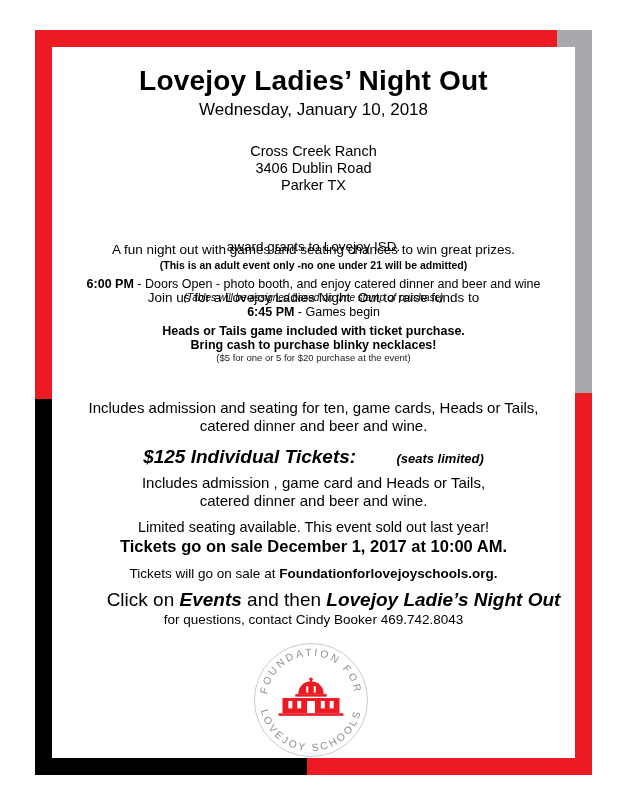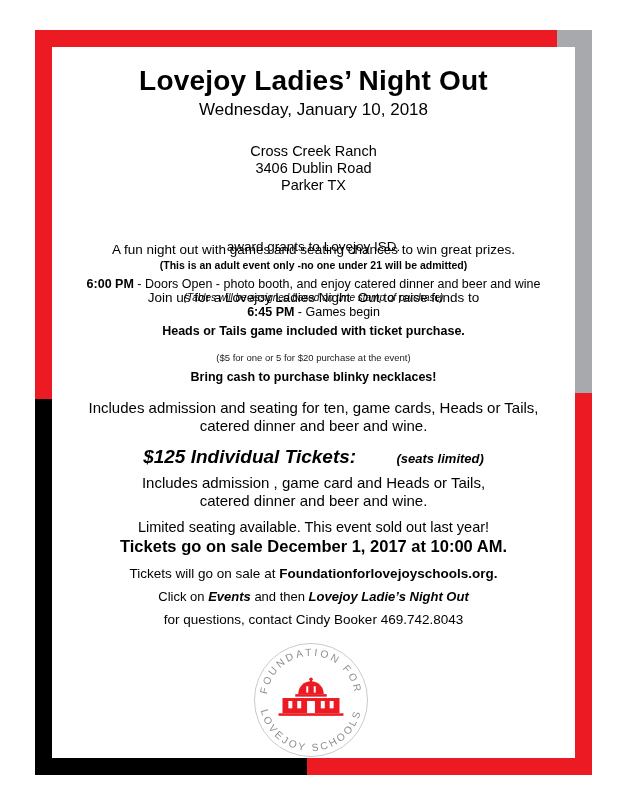--- a/index.html
+++ b/index.html
@@ -31,30 +31,30 @@
   .b-title{top:64px;font-size:28px;font-weight:700;letter-spacing:.2px;}
   .b-date{top:100px;font-size:17px;}
   .b-venue{top:143px;font-size:14.5px;line-height:17px;}
   .b-intro{top:204px;font-size:13.5px;line-height:17px;white-space:pre-wrap;}
   .b-fun{top:242px;font-size:13.5px;}
   .b-adult{top:259px;font-size:10.5px;font-weight:700;}
   .b-doors{top:277px;font-size:12.5px;}
   .b-tablesnote{top:292px;font-size:10px;font-style:italic;}
   .b-games{top:305px;font-size:12.5px;}
   .b-ht1{top:324px;font-size:12.5px;font-weight:700;}
-  .b-ht2{top:338px;font-size:12.5px;font-weight:700;margin-top:32px;}
+  .b-ht2{top:338px;font-size:12.5px;font-weight:700;}
   .b-htnote{top:352px;font-size:9.5px;color:#222;}
   .b-offer1h{top:369px;font-size:21px;font-weight:700;font-style:italic;}
   .b-offer1d{top:399px;font-size:15px;line-height:18px;}
   .b-offer2h{top:446px;font-size:19px;font-weight:700;font-style:italic;}
   .b-offer2d{top:474px;font-size:15px;line-height:18px;}
   .b-limited{top:519px;font-size:14.5px;}
   .b-onsale{top:537px;font-size:16.5px;font-weight:700;}
   .b-site{top:566px;font-size:13.5px;}
-  .b-click{top:589px;font-size:13px;}
+  .b-click{top:589px;font-size:19px;margin-left:20px;}
   .b-contact{top:612px;font-size:13.5px;}
   .limited-note{font-size:13px;margin-left:35px;}
 
   
   .logo{position:absolute;left:252px;top:641px;width:118px;height:118px;}
   .logo svg{display:block;width:118px;height:118px;}
   .logo-arc-text{font-family:"Liberation Sans", sans-serif;font-size:10.5px;
     letter-spacing:2.6px;fill:var(--logo_text);}
 </style>
 </head>

